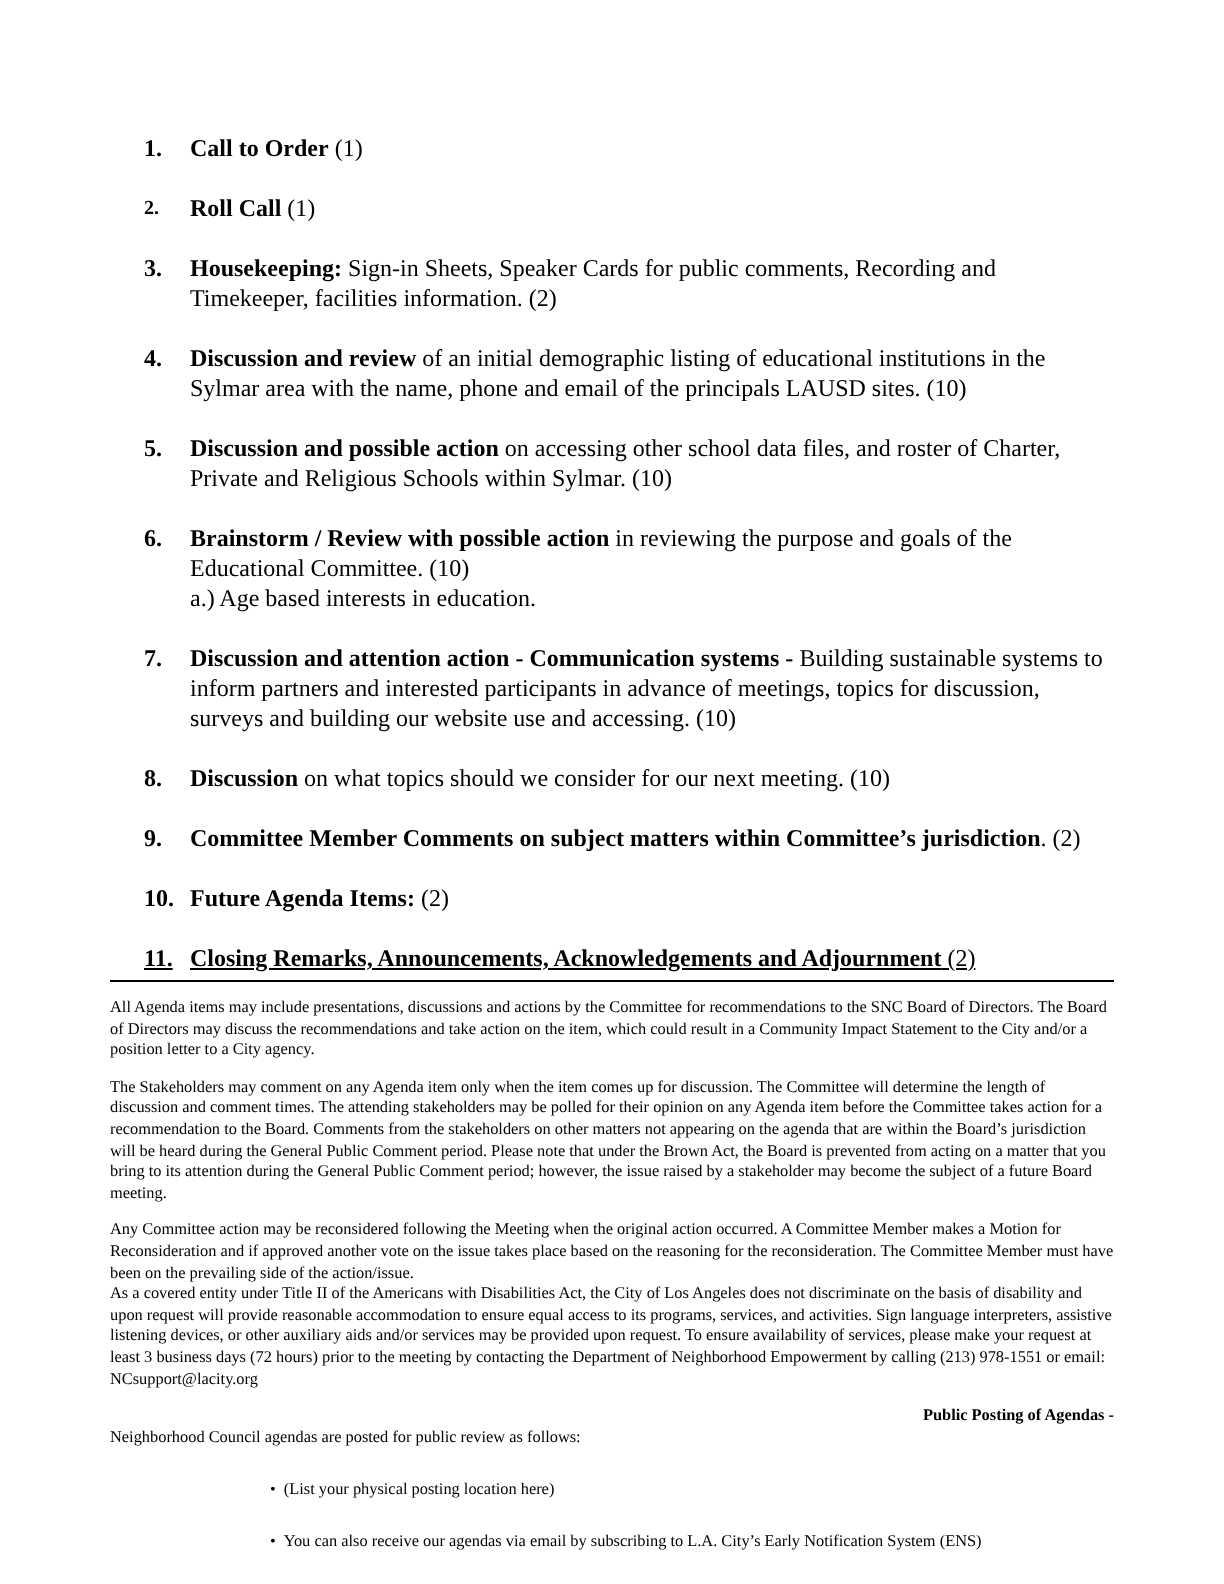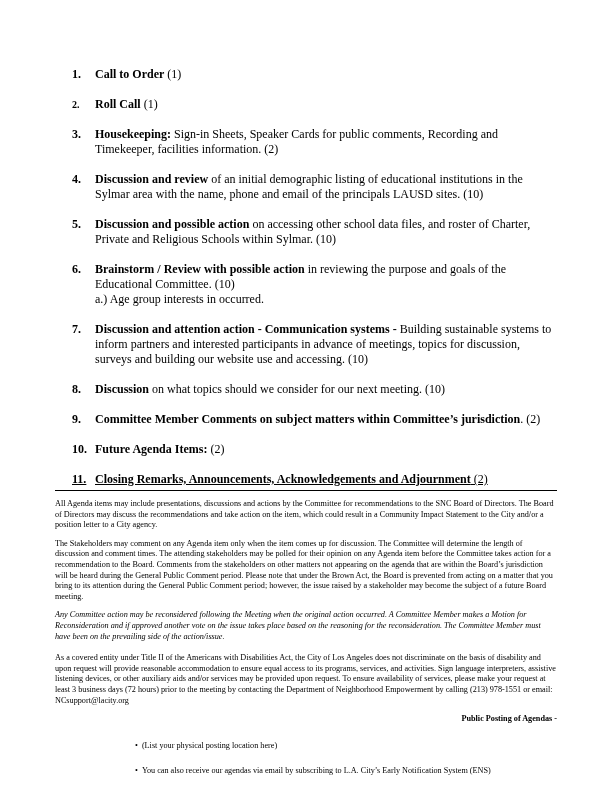--- a/index.html
+++ b/index.html
@@ -45,21 +45,21 @@
   }
 
   
   .fineprint {
     margin:8px 0 0 55px;
     width:502px;
     font-size:8.2px;
     line-height:10.6px;
   }
   .fineprint p { margin:0 0 8px 0; }
-  .fineprint p.tight { margin-bottom:11px;font-style:italic; }
+  .fineprint p.tight { margin-bottom:0; }
 
   .posting-head { font-weight:bold;text-align:right; }
   ul.bullets {
     list-style:none;
     margin:0;
     padding:0 0 0 80px;
   }
   ul.bullets li { line-height:9.8px;margin-top:16px; }
   .bullet-dot { margin-right:4px; }
   a.agenda-link {
@@ -88,21 +88,21 @@
       <li class="agenda-item">
         <span class="num">4.</span>
         <span class="itext"><b>Discussion and review</b> of an initial demographic listing of educational institutions in the Sylmar area with the name, phone and email of the principals LAUSD sites. (10)</span>
       </li>
       <li class="agenda-item">
         <span class="num">5.</span>
         <span class="itext"><b>Discussion and possible action</b> on accessing other school data files, and roster of Charter, Private and Religious Schools within Sylmar. (10)</span>
       </li>
       <li class="agenda-item">
         <span class="num">6.</span>
-        <span class="itext"><b>Brainstorm / Review with possible action</b> in reviewing the purpose and goals of the Educational Committee. (10)<div class="subline">a.) Age group interests in occurred.</div></span>
+        <span class="itext"><b>Brainstorm / Review with possible action</b> in reviewing the purpose and goals of the Educational Committee. (10)<div class="subline">a.) Age based interests in education.</div></span>
       </li>
       <li class="agenda-item">
         <span class="num">7.</span>
         <span class="itext"><b>Discussion and attention action - Communication systems -</b> Building sustainable systems to inform partners and interested participants in advance of meetings, topics for discussion, surveys and building our website use and accessing. (10)</span>
       </li>
       <li class="agenda-item">
         <span class="num">8.</span>
         <span class="itext"><b>Discussion</b> on what topics should we consider for our next meeting. (10)</span>
       </li>
       <li class="agenda-item">
@@ -124,20 +124,21 @@
   <div class="fineprint">
     <div id="fp-paragraphs">
         <p>All Agenda items may include presentations, discussions and actions by the Committee for recommendations to the SNC Board of Directors. The Board of Directors may discuss the recommendations and take action on the item, which could result in a Community Impact Statement to the City and/or a position letter to a City agency.</p>
         <p>The Stakeholders may comment on any Agenda item only when the item comes up for discussion. The Committee will determine the length of discussion and comment times. The attending stakeholders may be polled for their opinion on any Agenda item before the Committee takes action for a recommendation to the Board.  Comments from the stakeholders on other matters not appearing on the agenda that are within the Board’s jurisdiction will be heard during the General Public Comment period.   Please note that under the Brown Act, the Board is prevented from acting on a matter that you bring to its attention during the General Public Comment period; however, the issue raised by a stakeholder may become the subject of a future Board meeting.</p>
         <p class="tight">Any Committee action may be reconsidered following the Meeting when the original action occurred. A Committee Member makes a Motion for Reconsideration and if approved another vote on the issue takes place based on the reasoning for the reconsideration. The Committee Member must have been on the prevailing side of the action/issue.</p>
         <p>As a covered entity under Title II of the Americans with Disabilities Act, the City of Los Angeles does not discriminate on the basis of disability and upon request will provide reasonable accommodation to ensure equal access to its programs, services, and activities. Sign language interpreters, assistive listening devices, or other auxiliary aids and/or services may be provided upon request. To ensure availability of services, please make your request at least 3 business days (72 hours) prior to the meeting by contacting the Department of Neighborhood Empowerment by calling (213) 978-1551 or email: NCsupport@lacity.org</p>
       </div>
 
     <div class="posting">
       <div class="posting-head">Public Posting of Agendas -</div>
+      <div class="posting-intro">Neighborhood Council agendas are posted for public review as follows:</div>
       <ul class="bullets" id="posting-bullets">
           <li><span class="bullet-dot">•</span><span>(List your physical posting location here)</span></li>
           <li><span class="bullet-dot">•</span><span>You can also receive our agendas via email by subscribing to L.A. City’s Early Notification System (ENS)</span></li>
         </ul>
     </div>
   </div>
 
 </div>
 
 </body></html>

